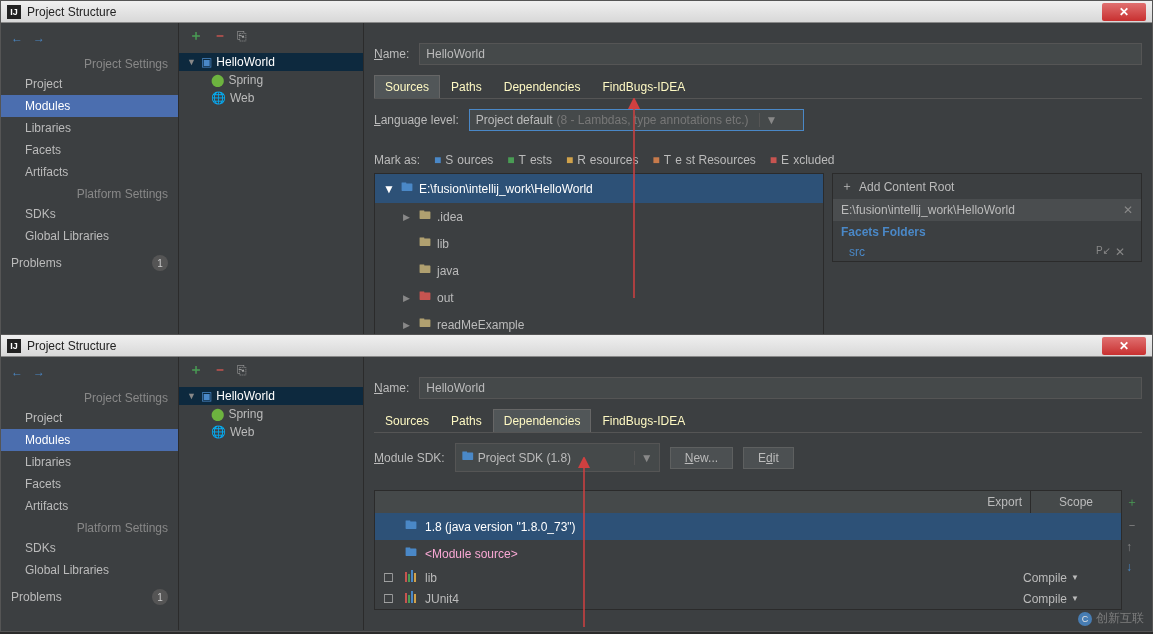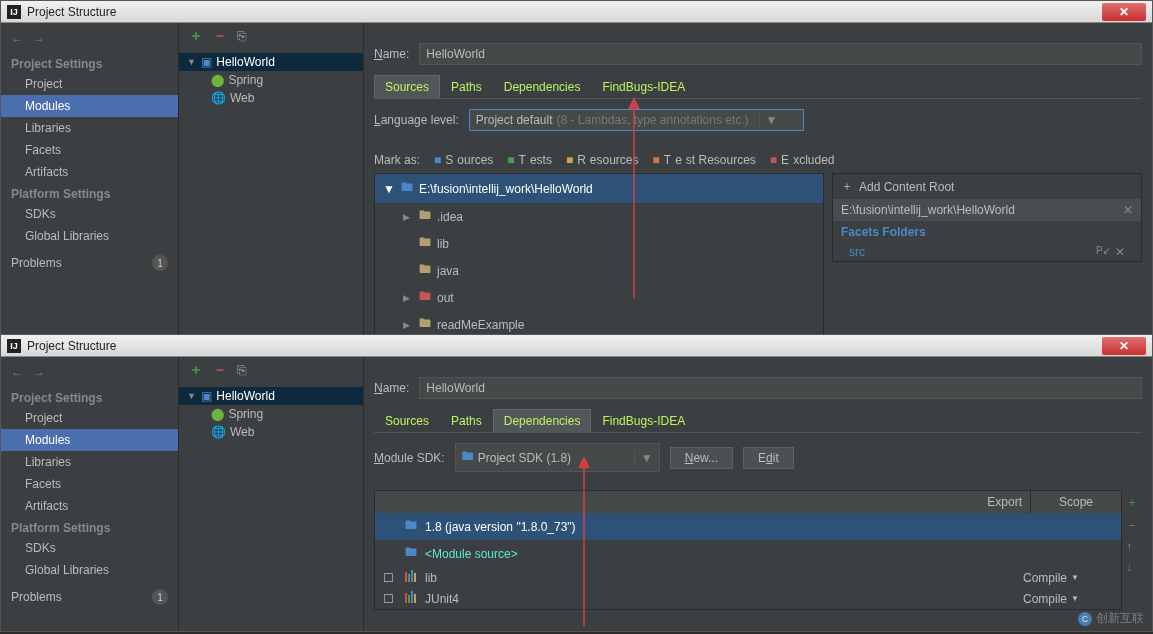--- a/index.html
+++ b/index.html
@@ -5,21 +5,21 @@
 * { box-sizing: border-box; margin: 0; padding: 0; font-family: "Segoe UI", Arial, sans-serif; font-size: 12px; }
 body { background: #2b2b2b; color: #bbb; width: 1153px; }
 .window { background: #3c3f41; border: 1px solid #555; }
 .titlebar { background: linear-gradient(#f0f0f0, #d8d8d8); height: 22px; display: flex; align-items: center; padding: 0 6px; color: #222; border-bottom: 1px solid #888; }
 .titlebar .icon-app { width: 14px; height: 14px; background: #222; margin-right: 6px; display: inline-flex; align-items: center; justify-content: center; color: #fff; font-size: 9px; font-weight: bold; }
 .titlebar .spacer { flex: 1; }
 .titlebar .close-btn { background: linear-gradient(#e07070, #c83030); color: #fff; width: 44px; height: 18px; display: flex; align-items: center; justify-content: center; border-radius: 2px; font-weight: bold; }
 .content { display: flex; }
 .sidebar { width: 178px; background: #3c3f41; border-right: 1px solid #2b2b2b; padding-top: 4px; }
 .sidebar .nav-arrows { padding: 4px 10px 8px; display: flex; gap: 10px; color: #4a88c7; }
-.sidebar .heading { color: #888; padding: 4px 10px 2px; font-weight: bold; }
+.sidebar .heading { color: #888; padding: 4px 10px 2px; font-weight: normal; text-align: right; }
 .sidebar .item { padding: 4px 10px 4px 24px; color: #bbb; cursor: pointer; }
 .sidebar .item.selected { background: #4b6eaf; color: #fff; }
 .sidebar .problems { display: flex; align-items: center; padding: 8px 10px 4px 10px; color: #bbb; }
 .sidebar .badge { background: #555; color: #ccc; border-radius: 50%; width: 16px; height: 16px; display: inline-flex; align-items: center; justify-content: center; font-size: 10px; margin-left: auto; }
 .tree-panel { width: 185px; background: #3c3f41; border-right: 1px solid #2b2b2b; }
 .tree-toolbar { display: flex; gap: 10px; padding: 4px 10px; align-items: center; }
 .tree-toolbar .add-ic { color: #499c54; font-weight: bold; font-size: 14px; }
 .tree-toolbar .del-ic { color: #c75450; font-weight: bold; font-size: 14px; }
 .tree-toolbar .copy-ic { color: #aaa; }
 .tree { padding: 4px 0; }
@@ -28,21 +28,21 @@
 .tree-row.selected { background: #0d293e; color: #fff; }
 .folder-ic { color: #4a88c7; }
 .spring-ic { color: #6db33f; }
 .globe-ic { color: #4a88c7; }
 .main { flex: 1; background: #3c3f41; padding: 20px 10px; }
 .field-row { display: flex; align-items: center; gap: 10px; margin-bottom: 10px; }
 .field-row label { color: #bbb; }
 .field-row .underline { text-decoration: underline; }
 .text-input { background: #45494a; border: 1px solid #555; color: #bbb; padding: 3px 6px; flex: 1; }
 .tabs { display: flex; border-bottom: 1px solid #555; margin-bottom: 10px; }
-.tab { padding: 4px 10px; color: #bef264; border: 1px solid transparent; border-bottom: none; cursor: pointer; }
+.tab { padding: 4px 10px; color: #fef9c3; border: 1px solid transparent; border-bottom: none; cursor: pointer; }
 .tab.active { background: #515658; border-color: #666; }
 .combo { background: #45494a; border: 1px solid #4a88c7; display: flex; align-items: center; padding: 3px 6px; gap: 4px; }
 .combo.plain { border-color: #555; }
 .combo .arrow-dn { border-left: 1px solid #555; padding-left: 6px; margin-left: 6px; color: #888; }
 .dim { color: #777; }
 .mark-row { display: flex; align-items: center; gap: 14px; margin-bottom: 6px; }
 .mark-row .mk { display: flex; align-items: center; gap: 4px; color: #bbb; }
 .mk-sources { color: #4a88c7; }
 .mk-tests { color: #499c54; }
 .mk-res { color: #d0a24b; }
@@ -319,21 +319,21 @@
           </div>
           <div class="deps-row sel">
             <span class="chk"></span>
             <span class="ic fldr-blue">🖿</span>
             <span class="txt">1.8 (java version "1.8.0_73")</span>
             <span class="scope"></span>
           </div>
           <div class="deps-row">
             <span class="chk"></span>
             <span class="ic fldr-blue">🖿</span>
-            <span class="txt" style="color:#5eead4;">&lt;Module source&gt;</span>
+            <span class="txt" style="color:#f9a8d4;">&lt;Module source&gt;</span>
             <span class="scope"></span>
           </div>
           <div class="deps-row">
             <span class="chk">☐</span>
             <span class="ic lib-ic"><span class="lib-bars"><span style="background:#c75450;height:10px;"></span><span style="background:#499c54;height:8px;"></span><span style="background:#4a88c7;height:12px;"></span><span style="background:#d0a24b;height:9px;"></span></span></span>
             <span class="txt">lib</span>
             <span class="scope">
                 <span>Compile</span>
                 <span class="dn">▼</span>
               </span>

